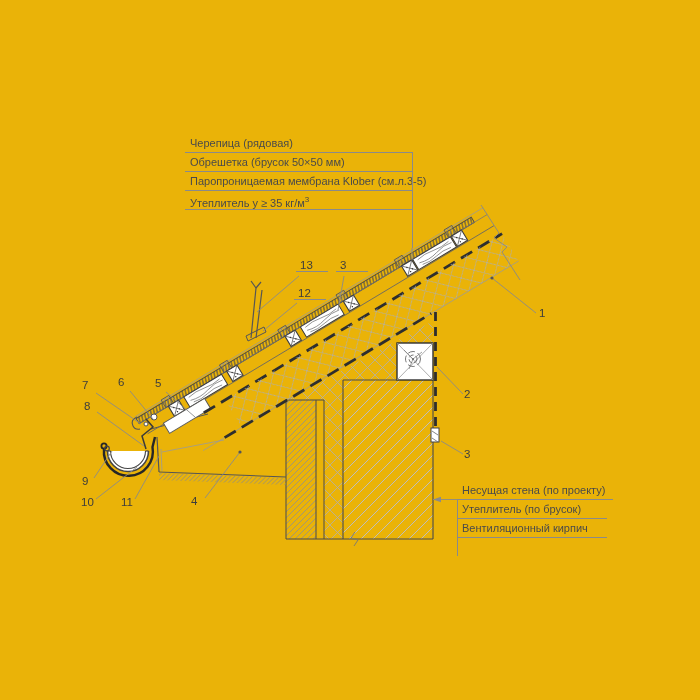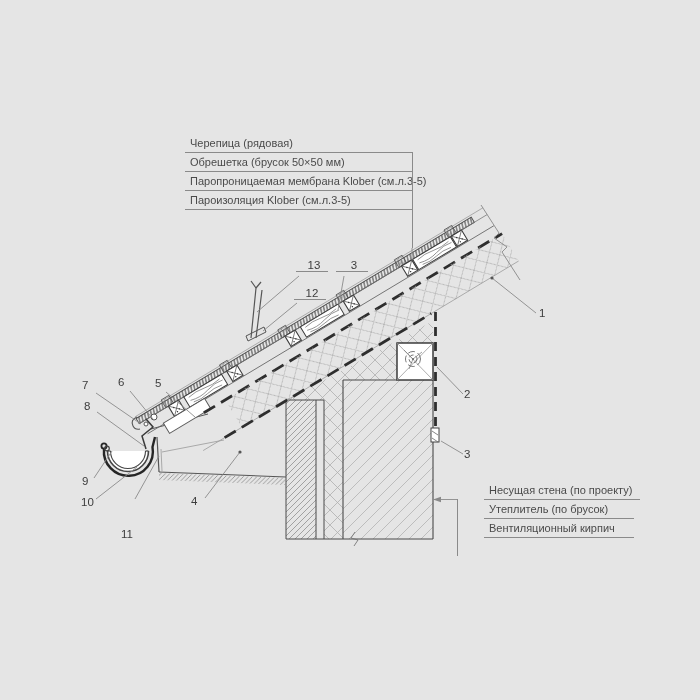--- a/index.html
+++ b/index.html
@@ -1,31 +1,31 @@
 <!DOCTYPE html>
 <html><head>
 <meta charset="utf-8">
 <style>
   html,body{margin:0;padding:0;background:#fff;}
-  #stage{position:relative;width:700px;height:700px;background:#e5e5e5;overflow:hidden;
+  #stage{position:relative;width:700px;height:700px;background:#eab308;overflow:hidden;
          font-family:"Liberation Sans","DejaVu Sans",sans-serif;color:#3d3d3d;}
   #drawing{position:absolute;left:0;top:0;}
   .legend{position:absolute;}
   .legend-row{box-sizing:border-box;height:19px;line-height:18px;font-size:11px;
               border-bottom:1px solid #8a8a8a;padding-left:5px;white-space:nowrap;color:#4a4a4a;}
   .legend-row .sup{font-size:8px;vertical-align:super;}
   #roof-legend{left:185px;top:134px;width:228px;}
   #roof-legend-vline{position:absolute;left:412px;top:153px;height:95px;width:0;
                      border-left:1px solid #8a8a8a;}
-  #wall-legend{left:484px;top:480px;}
+  #wall-legend{left:457px;top:480px;}
   #wall-legend .legend-row{display:inline-block;padding-right:8px;min-width:150px;}
   #wall-legend .row-wrap{height:19px;}
   #wall-legend-vline{position:absolute;left:457px;top:499px;height:57px;width:0;
                      border-left:1px solid #8a8a8a;}
-  .callout{position:absolute;font-size:11.5px;color:#3d3d3d;white-space:nowrap;text-align:center;}
+  .callout{position:absolute;font-size:11.5px;color:#3d3d3d;white-space:nowrap;}
   .callout.shelf{border-bottom:1px solid #8a8a8a;width:28px;padding-left:4px;}
 </style>
 </head>
 <body>
 
 <div id="stage">
 
   <svg id="drawing" width="700" height="700" viewBox="0 0 700 700">
     <defs>
       <pattern id="pBrick" width="6" height="6" patternUnits="userSpaceOnUse">
@@ -213,39 +213,39 @@
       <line x1="412" y1="248" x2="412" y2="260"></line>
       <line x1="433" y1="499.5" x2="457" y2="499.5"></line>
       <polygon points="433,499.5 441,496.8 441,502.2" fill="#8a8a8a" stroke="none"></polygon>
     </g>
   </svg>
 
   <div id="roof-legend" class="legend">
     <div class="legend-row"><span>Черепица (рядовая)</span></div>
     <div class="legend-row"><span>Обрешетка (брусок 50×50 мм)</span></div>
     <div class="legend-row"><span>Паропроницаемая мембрана Klober (см.л.3-5)</span></div>
-    <div class="legend-row"><span>Пароизоляция Klober (см.л.3-5)</span></div>
+    <div class="legend-row"><span>Утеплитель у ≥ 35 кг/м</span><span class="sup">3</span></div>
   </div>
   <div id="roof-legend-vline"></div>
 
   <div id="wall-legend" class="legend">
     <div class="row-wrap"><div class="legend-row"><span>Несущая стена (по проекту)</span></div></div>
     <div class="row-wrap"><div class="legend-row"><span>Утеплитель (по брусок)</span></div></div>
     <div class="row-wrap"><div class="legend-row"><span>Вентиляционный кирпич</span></div></div>
   </div>
   <div id="wall-legend-vline"></div>
 
   <div class="callout" style="left:539px;top:307px;">1</div>
   <div class="callout" style="left:464px;top:388px;">2</div>
   <div class="callout" style="left:464px;top:448px;">3</div>
   <div class="callout" style="left:191px;top:495px;">4</div>
   <div class="callout" style="left:155px;top:377px;">5</div>
   <div class="callout" style="left:118px;top:376px;">6</div>
   <div class="callout" style="left:82px;top:379px;">7</div>
   <div class="callout" style="left:84px;top:400px;">8</div>
   <div class="callout" style="left:82px;top:475px;">9</div>
   <div class="callout" style="left:81px;top:496px;">10</div>
-  <div class="callout" style="left:121px;top:496px;margin-top:32px;">11</div>
+  <div class="callout" style="left:121px;top:496px;">11</div>
   <div class="callout shelf" style="left:294px;top:287px;">12</div>
   <div class="callout shelf" style="left:296px;top:259px;">13</div>
   <div class="callout shelf" style="left:336px;top:259px;">3</div>
 
 </div>
 
 </body></html>

